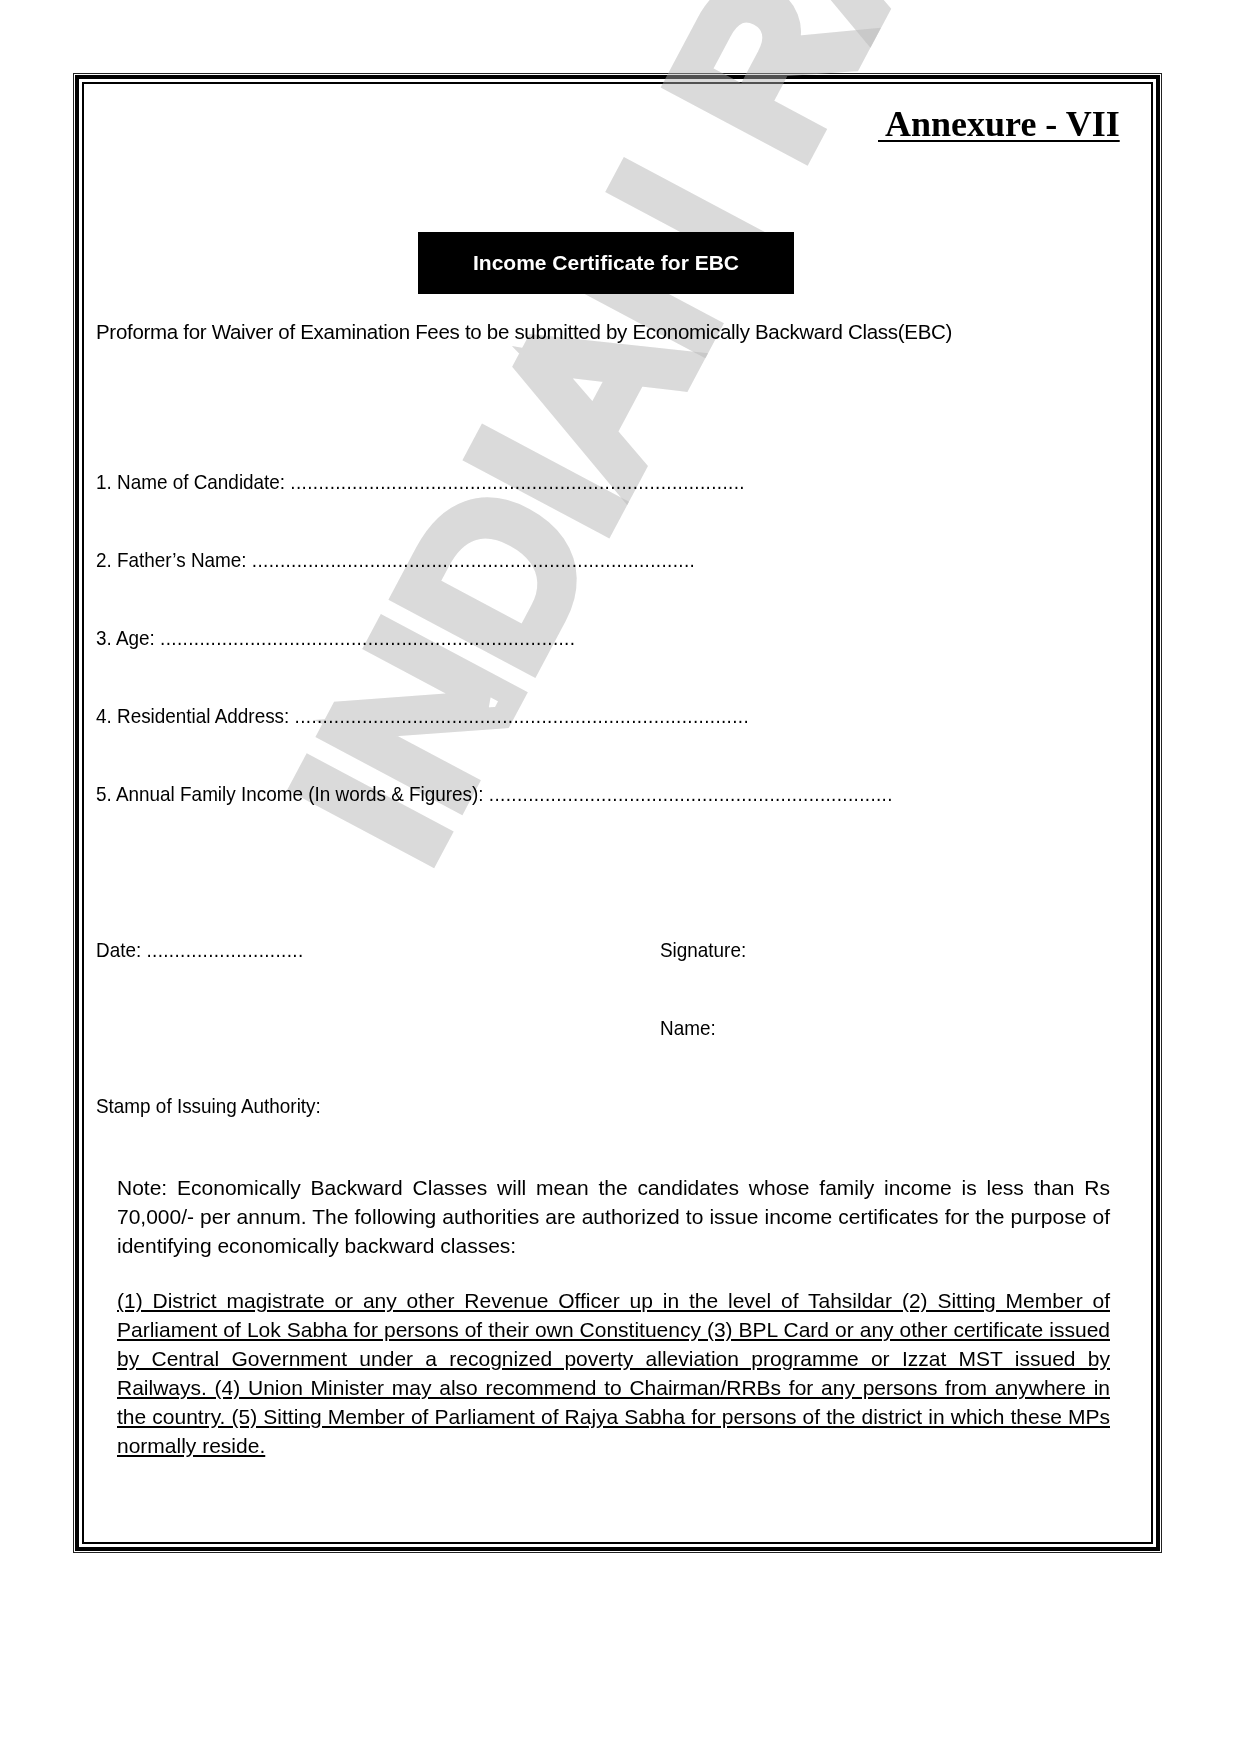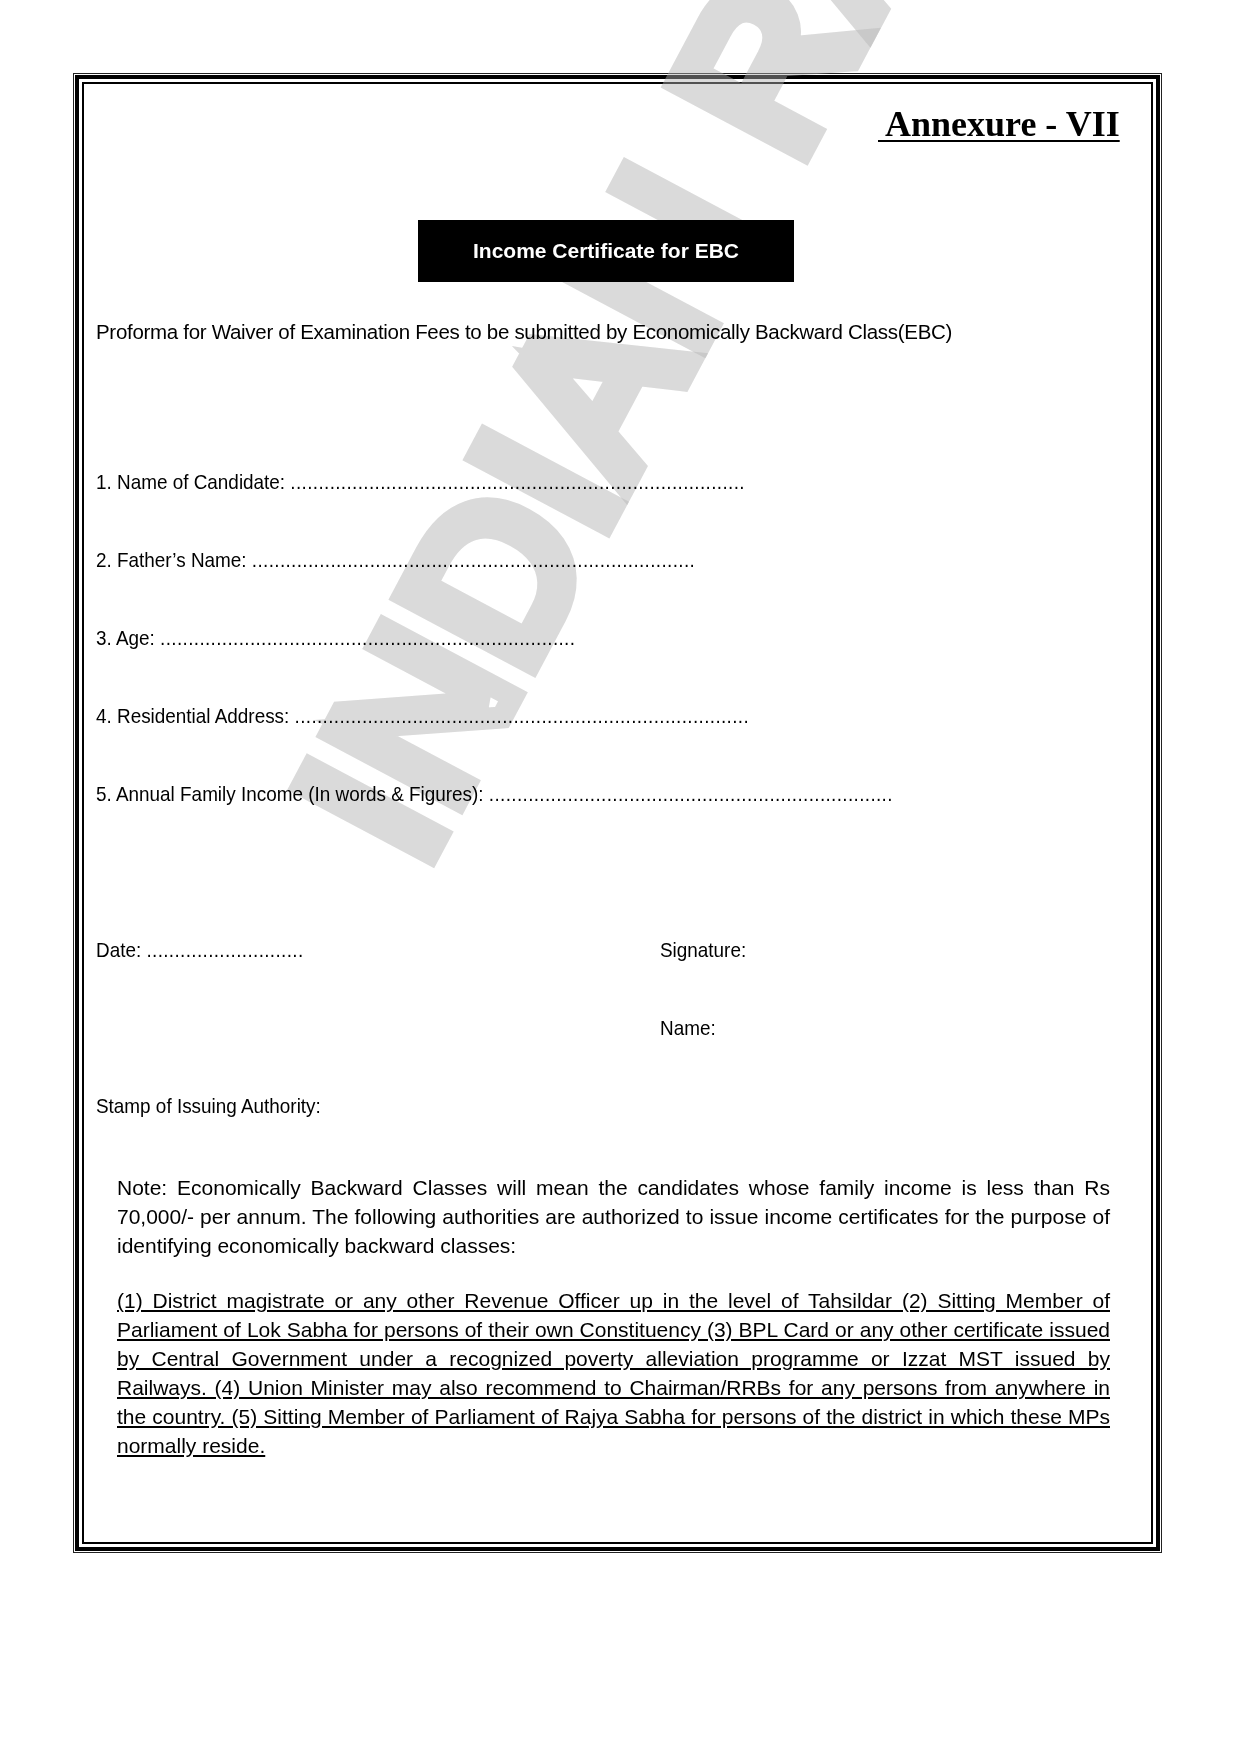--- a/index.html
+++ b/index.html
@@ -54,21 +54,21 @@
       line-height: 40px;
       white-space: pre;
       text-decoration: underline;
       text-decoration-thickness: 2px;
       text-underline-offset: 4px;
     }
 
     .title-box {
       position: absolute;
       left: 418px;
-      top: 220px;
+      top: 232px;
       width: 376px;
       height: 62px;
       background: #000;
       color: #fff;
       display: flex;
       align-items: center;
       justify-content: center;
       font-weight: bold;
       font-size: 21px;
     }

